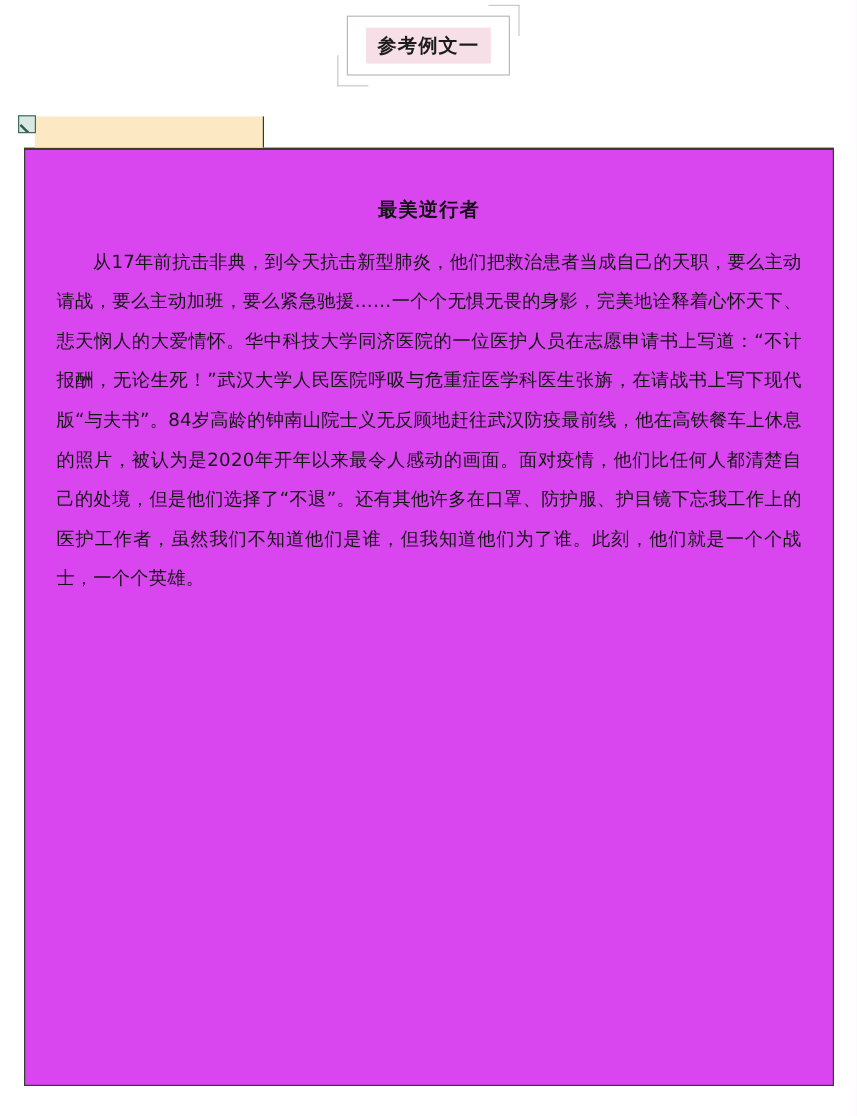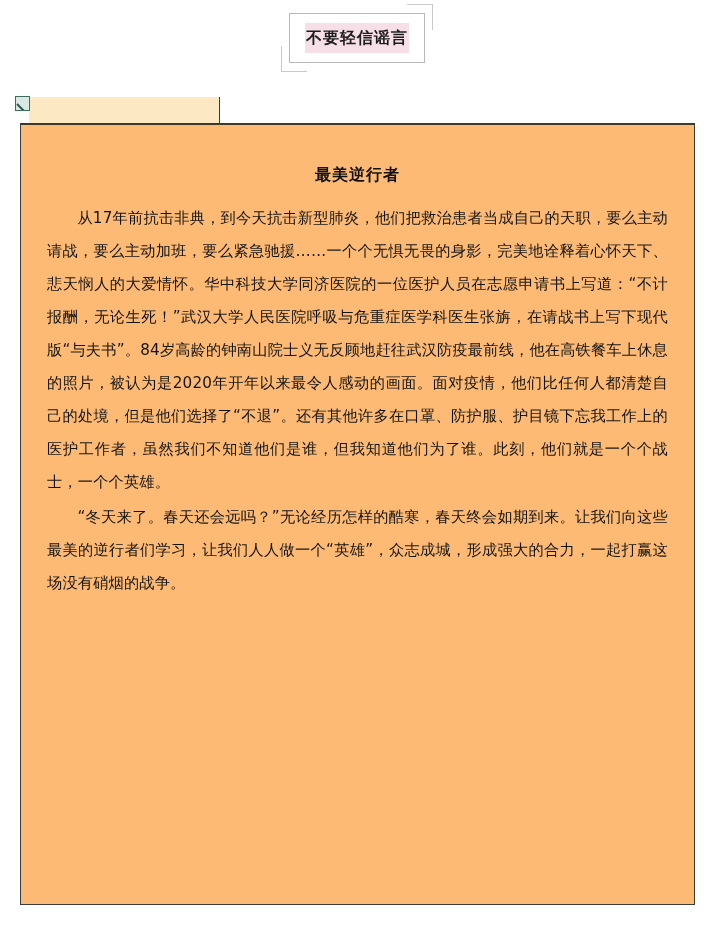--- a/index.html
+++ b/index.html
@@ -118,21 +118,21 @@
 
   
   .content-frame {
     position: absolute;
     left: 20px;
     top: 125px;
     width: 675px;
     height: 780px;
     border: 1px solid #3b3b3b;
     border-top: none;
-    background: #fdba74;
+    background: #d946ef;
     padding: 22px 26px 18px 26px;
   }
   .doc-title {
     text-align: center;
     font-size: 16px;
     font-weight: bold;
     color: #111111;
     margin: 17px 0 16px 0;
     letter-spacing: 1px;
     line-height: 1.4;
@@ -150,31 +150,30 @@
 </style>
 </head>
 <body>
 
 <div class="badge-zone">
   <div class="badge-wrap">
     <div class="badge-tick tr"></div>
     <div class="badge-tick bl"></div>
     <div class="badge-frame">
       <div class="badge-fill">
-        <span class="badge-text">不要轻信谣言</span>
+        <span class="badge-text">参考例文一</span>
       </div>
     </div>
   </div>
 </div>
 
 <div class="header-bar">
   <div class="header-bar-fill"></div>
   <div class="header-icon">
     <div class="slash"></div>
   </div>
 </div>
 
 <div class="content-frame">
   <div class="doc-title">最美逆行者</div>
 
   <p class="doc-para">从17年前抗击非典，到今天抗击新型肺炎，他们把救治患者当成自己的天职，要么主动请战，要么主动加班，要么紧急驰援……一个个无惧无畏的身影，完美地诠释着心怀天下、悲天悯人的大爱情怀。华中科技大学同济医院的一位医护人员在志愿申请书上写道：“不计报酬，无论生死！”武汉大学人民医院呼吸与危重症医学科医生张旃，在请战书上写下现代版“与夫书”。84岁高龄的钟南山院士义无反顾地赶往武汉防疫最前线，他在高铁餐车上休息的照片，被认为是2020年开年以来最令人感动的画面。面对疫情，他们比任何人都清楚自己的处境，但是他们选择了“不退”。还有其他许多在口罩、防护服、护目镜下忘我工作上的医护工作者，虽然我们不知道他们是谁，但我知道他们为了谁。此刻，他们就是一个个战士，一个个英雄。</p>
-  <p class="doc-para">“冬天来了。春天还会远吗？”无论经历怎样的酷寒，春天终会如期到来。让我们向这些最美的逆行者们学习，让我们人人做一个“英雄”，众志成城，形成强大的合力，一起打赢这场没有硝烟的战争。</p>
 </div>
 
 </body></html>

